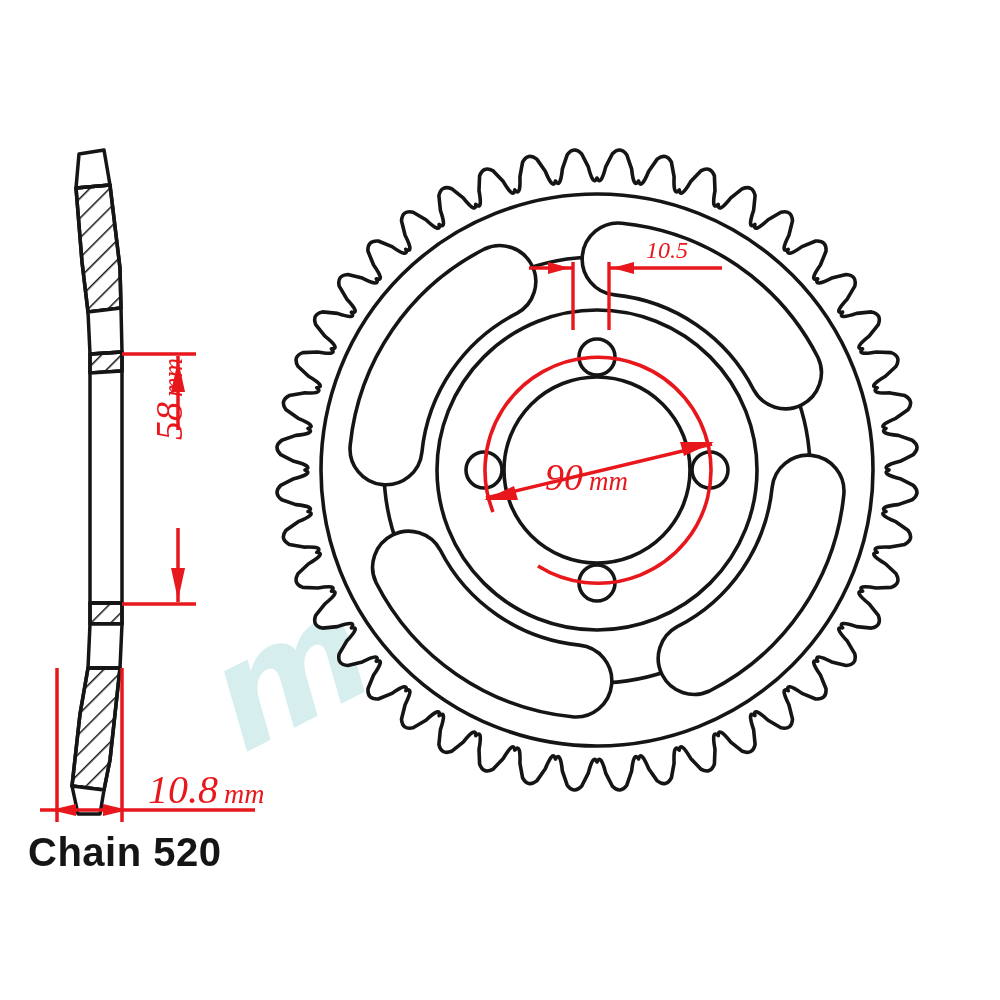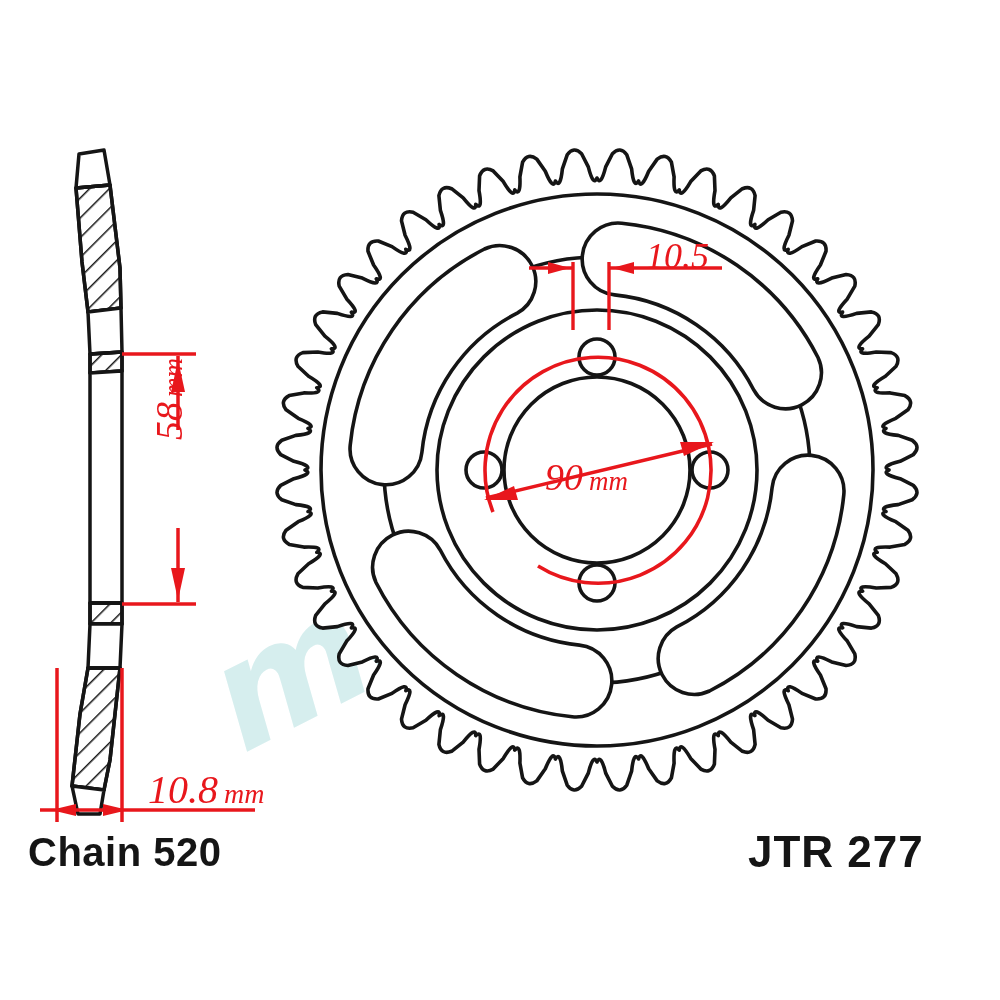--- a/index.html
+++ b/index.html
@@ -80,21 +80,21 @@
     font-size: 38px;
     text-align: right;
   }
   #label-bcd .unit {
     font-size: 27px;
     margin-left: 6px;
   }
   #label-bolt {
     left: 646px;
     top: 238px;
-    font-size: 36px;
+    font-size: 24px;
   }
   #watermark {
     position: absolute;
     left: 170px;
     top: 330px;
     width: 700px;
     height: 360px;
     pointer-events: none;
   }
   .wm-text {
@@ -219,21 +219,20 @@
       <line x1="609" y1="262" x2="609" y2="330"></line>
       <line x1="529" y1="268" x2="573" y2="268"></line>
       <line x1="609" y1="268" x2="722" y2="268"></line>
       <polygon points="570,268 548,262 548,274" fill="#e8171c" stroke="none"></polygon>
       <polygon points="612,268 634,262 634,274" fill="#e8171c" stroke="none"></polygon>
     </g>
   </svg>
 
   <div class="lbl lbl-black" id="label-chain">Chain 520</div>
 
-  <div class="lbl lbl-black" id="label-part">JTR 277</div>
 
   <div class="lbl lbl-red" id="label-thickness"><span>10.8</span><span class="unit">mm</span></div>
 
   <div class="lbl lbl-red" id="label-depth"><span>58</span><span class="unit">mm</span></div>
 
   <div class="lbl lbl-red" id="label-bcd"><span>90</span><span class="unit">mm</span></div>
 
   <div class="lbl lbl-red" id="label-bolt">10.5</div>
 
 </div>

